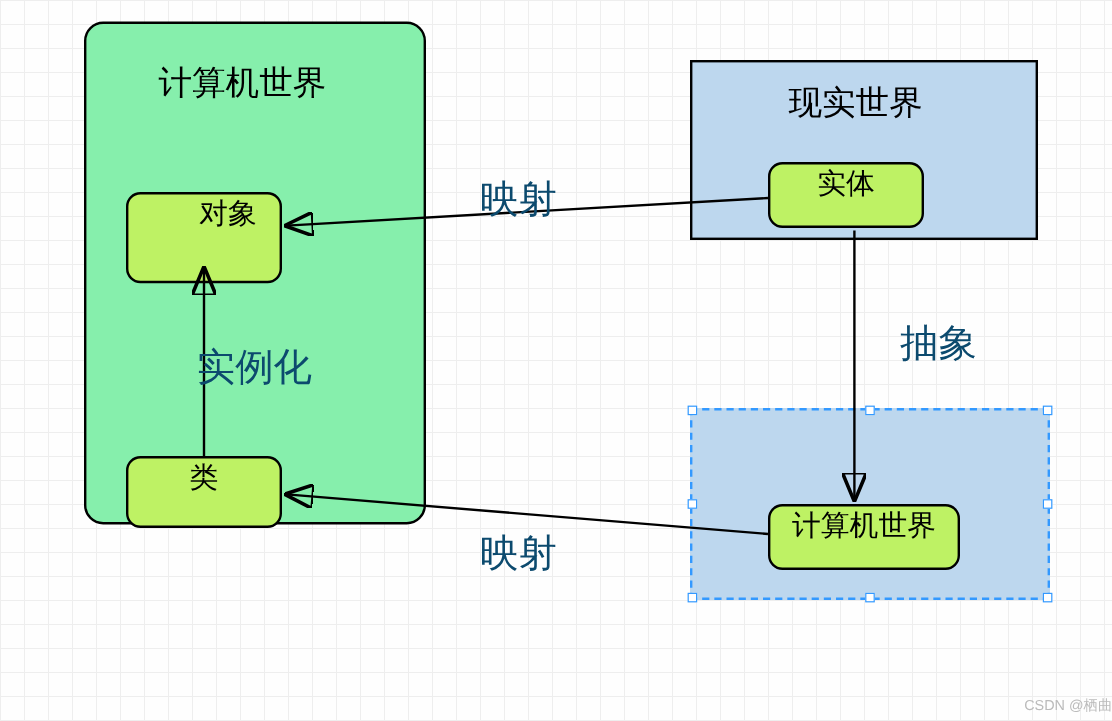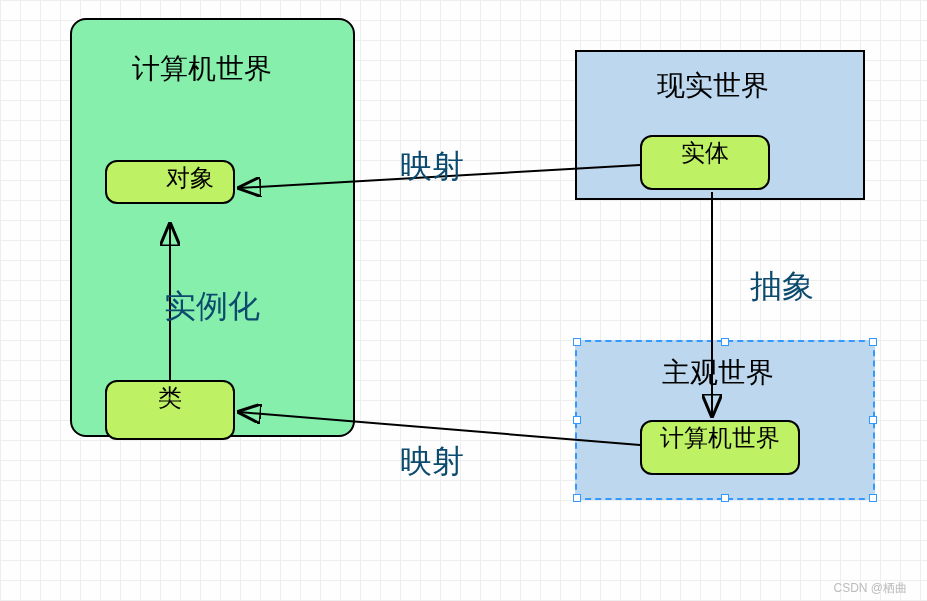--- a/index.html
+++ b/index.html
@@ -43,21 +43,21 @@
     }
     svg.arrows {
       position: absolute;
       top: 0; left: 0;
       width: 927px;
       height: 601px;
       pointer-events: none;
     }
     .watermark {
       position: absolute;
-      right: 20px;
+      right: 0;
       bottom: 4px;
       font-size: 12px;
       color: #bbb;
       margin-left: 17px;
     }
     .handle {
       position: absolute;
       width: 8px; height: 8px;
       background: #fff;
       border: 1px solid #3399ff;
@@ -69,32 +69,31 @@
 
 <div class="box" style="left:70px; top:18px; width:285px; height:419px; background:#86efac;border-radius:16px;">
   <div class="box-title" style="left:60px; top:30px;">计算机世界</div>
 </div>
 
 <div class="box" style="left:575px; top:50px; width:290px; height:150px; background:#bdd7ee;">
   <div class="box-title" style="left:80px; top:15px;">现实世界</div>
 </div>
 
 <div class="box" style="left:575px; top:340px; width:300px; height:160px; background:#bdd7ee; border:2px dashed #3399ff;">
-  <div class="box-title" style="left:85px; top:12px;">主观世界</div>
   <div class="handle" style="left:0%; top:0%;"></div>
   <div class="handle" style="left:50%; top:0%;"></div>
   <div class="handle" style="left:100%; top:0%;"></div>
   <div class="handle" style="left:0%; top:50%;"></div>
   <div class="handle" style="left:100%; top:50%;"></div>
   <div class="handle" style="left:0%; top:100%;"></div>
   <div class="handle" style="left:50%; top:100%;"></div>
   <div class="handle" style="left:100%; top:100%;"></div>
 </div>
 
-<div class="node" style="left:105px; top:160px; width:130px; height:44px;padding-left:40px;">
+<div class="node" style="left:105px; top:160px; width:130px; height:76px;padding-left:40px;">
   <span>对象</span>
 </div>
 
 <div class="node" style="left:105px; top:380px; width:130px; height:60px;">
   <span>类</span>
 </div>
 
 <div class="node" style="left:640px; top:135px; width:130px; height:55px;">
   <span>实体</span>
 </div>

